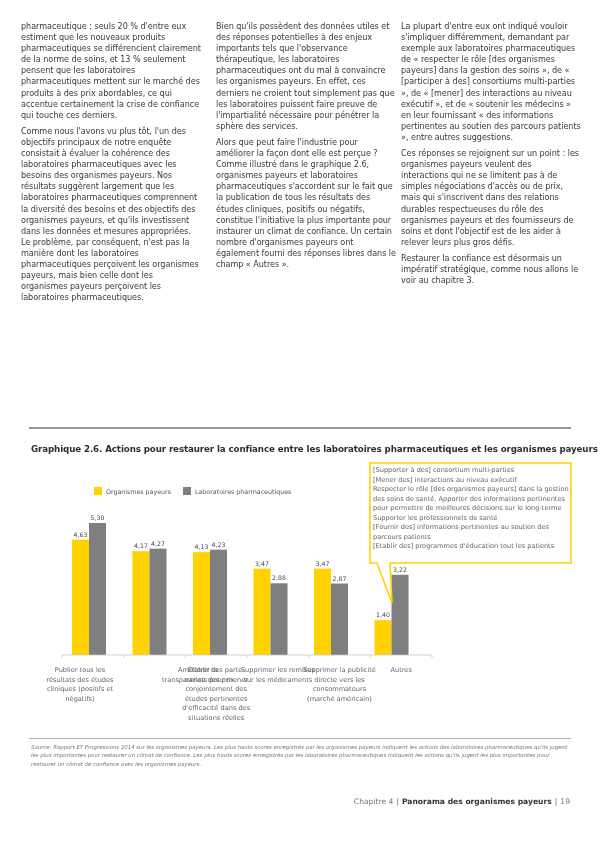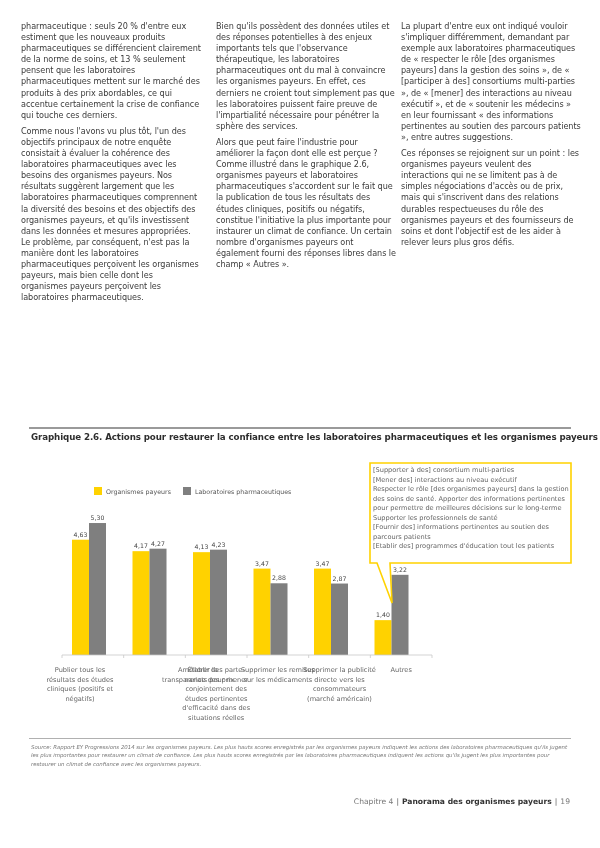--- a/index.html
+++ b/index.html
@@ -5,21 +5,21 @@
   html, body { margin:0; padding:0; background:#ffffff; }
   body { width:600px; height:848px; position:relative; overflow:hidden;
          font-family:"DejaVu Sans", sans-serif; color:#333333; }
   .col { position:absolute; top:21px; font-size:8.1px; line-height:11.1px; letter-spacing:-0.05px; color:#3a3a3a; }
   .col p { margin:0 0 5px 0; }
   #col1 { left:21px; width:180px; }
   #col2 { left:216px; width:180px; }
   #col3 { left:401px; width:180px; }
 
   #chart-rule { position:absolute; left:29px; top:427px; width:542px; height:2px; background:#9a9a9a; }
-  #chart-title { position:absolute; left:31px; top:432px; font-size:8.7px; font-weight:bold; color:#2e2e2e; letter-spacing:-0.1px; white-space:nowrap; }
+  #chart-title { position:absolute; left:31px; top:444px; font-size:8.7px; font-weight:bold; color:#2e2e2e; letter-spacing:-0.1px; white-space:nowrap; }
 
   #chart-svg { position:absolute; left:0; top:440px; }
   .bar-label { font-family:"DejaVu Sans", sans-serif; font-size:6.2px; fill:#444; }
   .legend-text { font-family:"DejaVu Sans", sans-serif; font-size:6.3px; fill:#555; }
   .xcat { position:absolute; top:666px; width:76px; font-size:6.6px; line-height:9.6px; color:#666; text-align:center; }
 
   #callout-text { position:absolute; left:373px; top:466px; width:196px; font-size:6.6px; line-height:9.5px; color:#666; }
   #callout-text div { white-space:normal; }
 
   #source-rule { position:absolute; left:29px; top:738px; width:542px; height:1px; background:#b0b0b0; }
@@ -36,20 +36,21 @@
   <p>pharmaceutique : seuls 20 % d'entre eux estiment que les nouveaux produits pharmaceutiques se différencient clairement de la norme de soins, et 13 % seulement pensent que les laboratoires pharmaceutiques mettent sur le marché des produits à des prix abordables, ce qui accentue certainement la crise de confiance qui touche ces derniers.</p>
   <p>Comme nous l'avons vu plus tôt, l'un des objectifs principaux de notre enquête consistait à évaluer la cohérence des laboratoires pharmaceutiques avec les besoins des organismes payeurs. Nos résultats suggèrent largement que les laboratoires pharmaceutiques comprennent la diversité des besoins et des objectifs des organismes payeurs, et qu'ils investissent dans les données et mesures appropriées. Le problème, par conséquent, n'est pas la manière dont les laboratoires pharmaceutiques perçoivent les organismes payeurs, mais bien celle dont les organismes payeurs perçoivent les laboratoires pharmaceutiques.</p>
 </div>
 <div class="col" id="col2">
   <p>Bien qu'ils possèdent des données utiles et des réponses potentielles à des enjeux importants tels que l'observance thérapeutique, les laboratoires pharmaceutiques ont du mal à convaincre les organismes payeurs. En effet, ces derniers ne croient tout simplement pas que les laboratoires puissent faire preuve de l'impartialité nécessaire pour pénétrer la sphère des services.</p>
   <p>Alors que peut faire l'industrie pour améliorer la façon dont elle est perçue ? Comme illustré dans le graphique 2.6, organismes payeurs et laboratoires pharmaceutiques s'accordent sur le fait que la publication de tous les résultats des études cliniques, positifs ou négatifs, constitue l'initiative la plus importante pour instaurer un climat de confiance. Un certain nombre d'organismes payeurs ont également fourni des réponses libres dans le champ « Autres ».</p>
 </div>
 <div class="col" id="col3">
   <p>La plupart d'entre eux ont indiqué vouloir s'impliquer différemment, demandant par exemple aux laboratoires pharmaceutiques de « respecter le rôle [des organismes payeurs] dans la gestion des soins », de « [participer à des] consortiums multi-parties », de « [mener] des interactions au niveau exécutif », et de « soutenir les médecins » en leur fournissant « des informations pertinentes au soutien des parcours patients », entre autres suggestions.</p>
   <p>Ces réponses se rejoignent sur un point : les organismes payeurs veulent des interactions qui ne se limitent pas à de simples négociations d'accès ou de prix, mais qui s'inscrivent dans des relations durables respectueuses du rôle des organismes payeurs et des fournisseurs de soins et dont l'objectif est de les aider à relever leurs plus gros défis.</p>
+  <p>Restaurer la confiance est désormais un impératif stratégique, comme nous allons le voir au chapitre 3.</p>
 </div>
 
 <div id="chart-rule"></div>
 <div id="chart-title">Graphique 2.6. Actions pour restaurer la confiance entre les laboratoires pharmaceutiques et les organismes payeurs</div>
 
 <svg id="chart-svg" width="600" height="230" xmlns="http://www.w3.org/2000/svg">
   <g id="legend">
     <rect x="94" y="47" width="8" height="8" fill="#FFD200"></rect>
     <text class="legend-text" x="106" y="54">Organismes payeurs</text>
     <rect x="183" y="47" width="8" height="8" fill="#7F7F7F"></rect>

